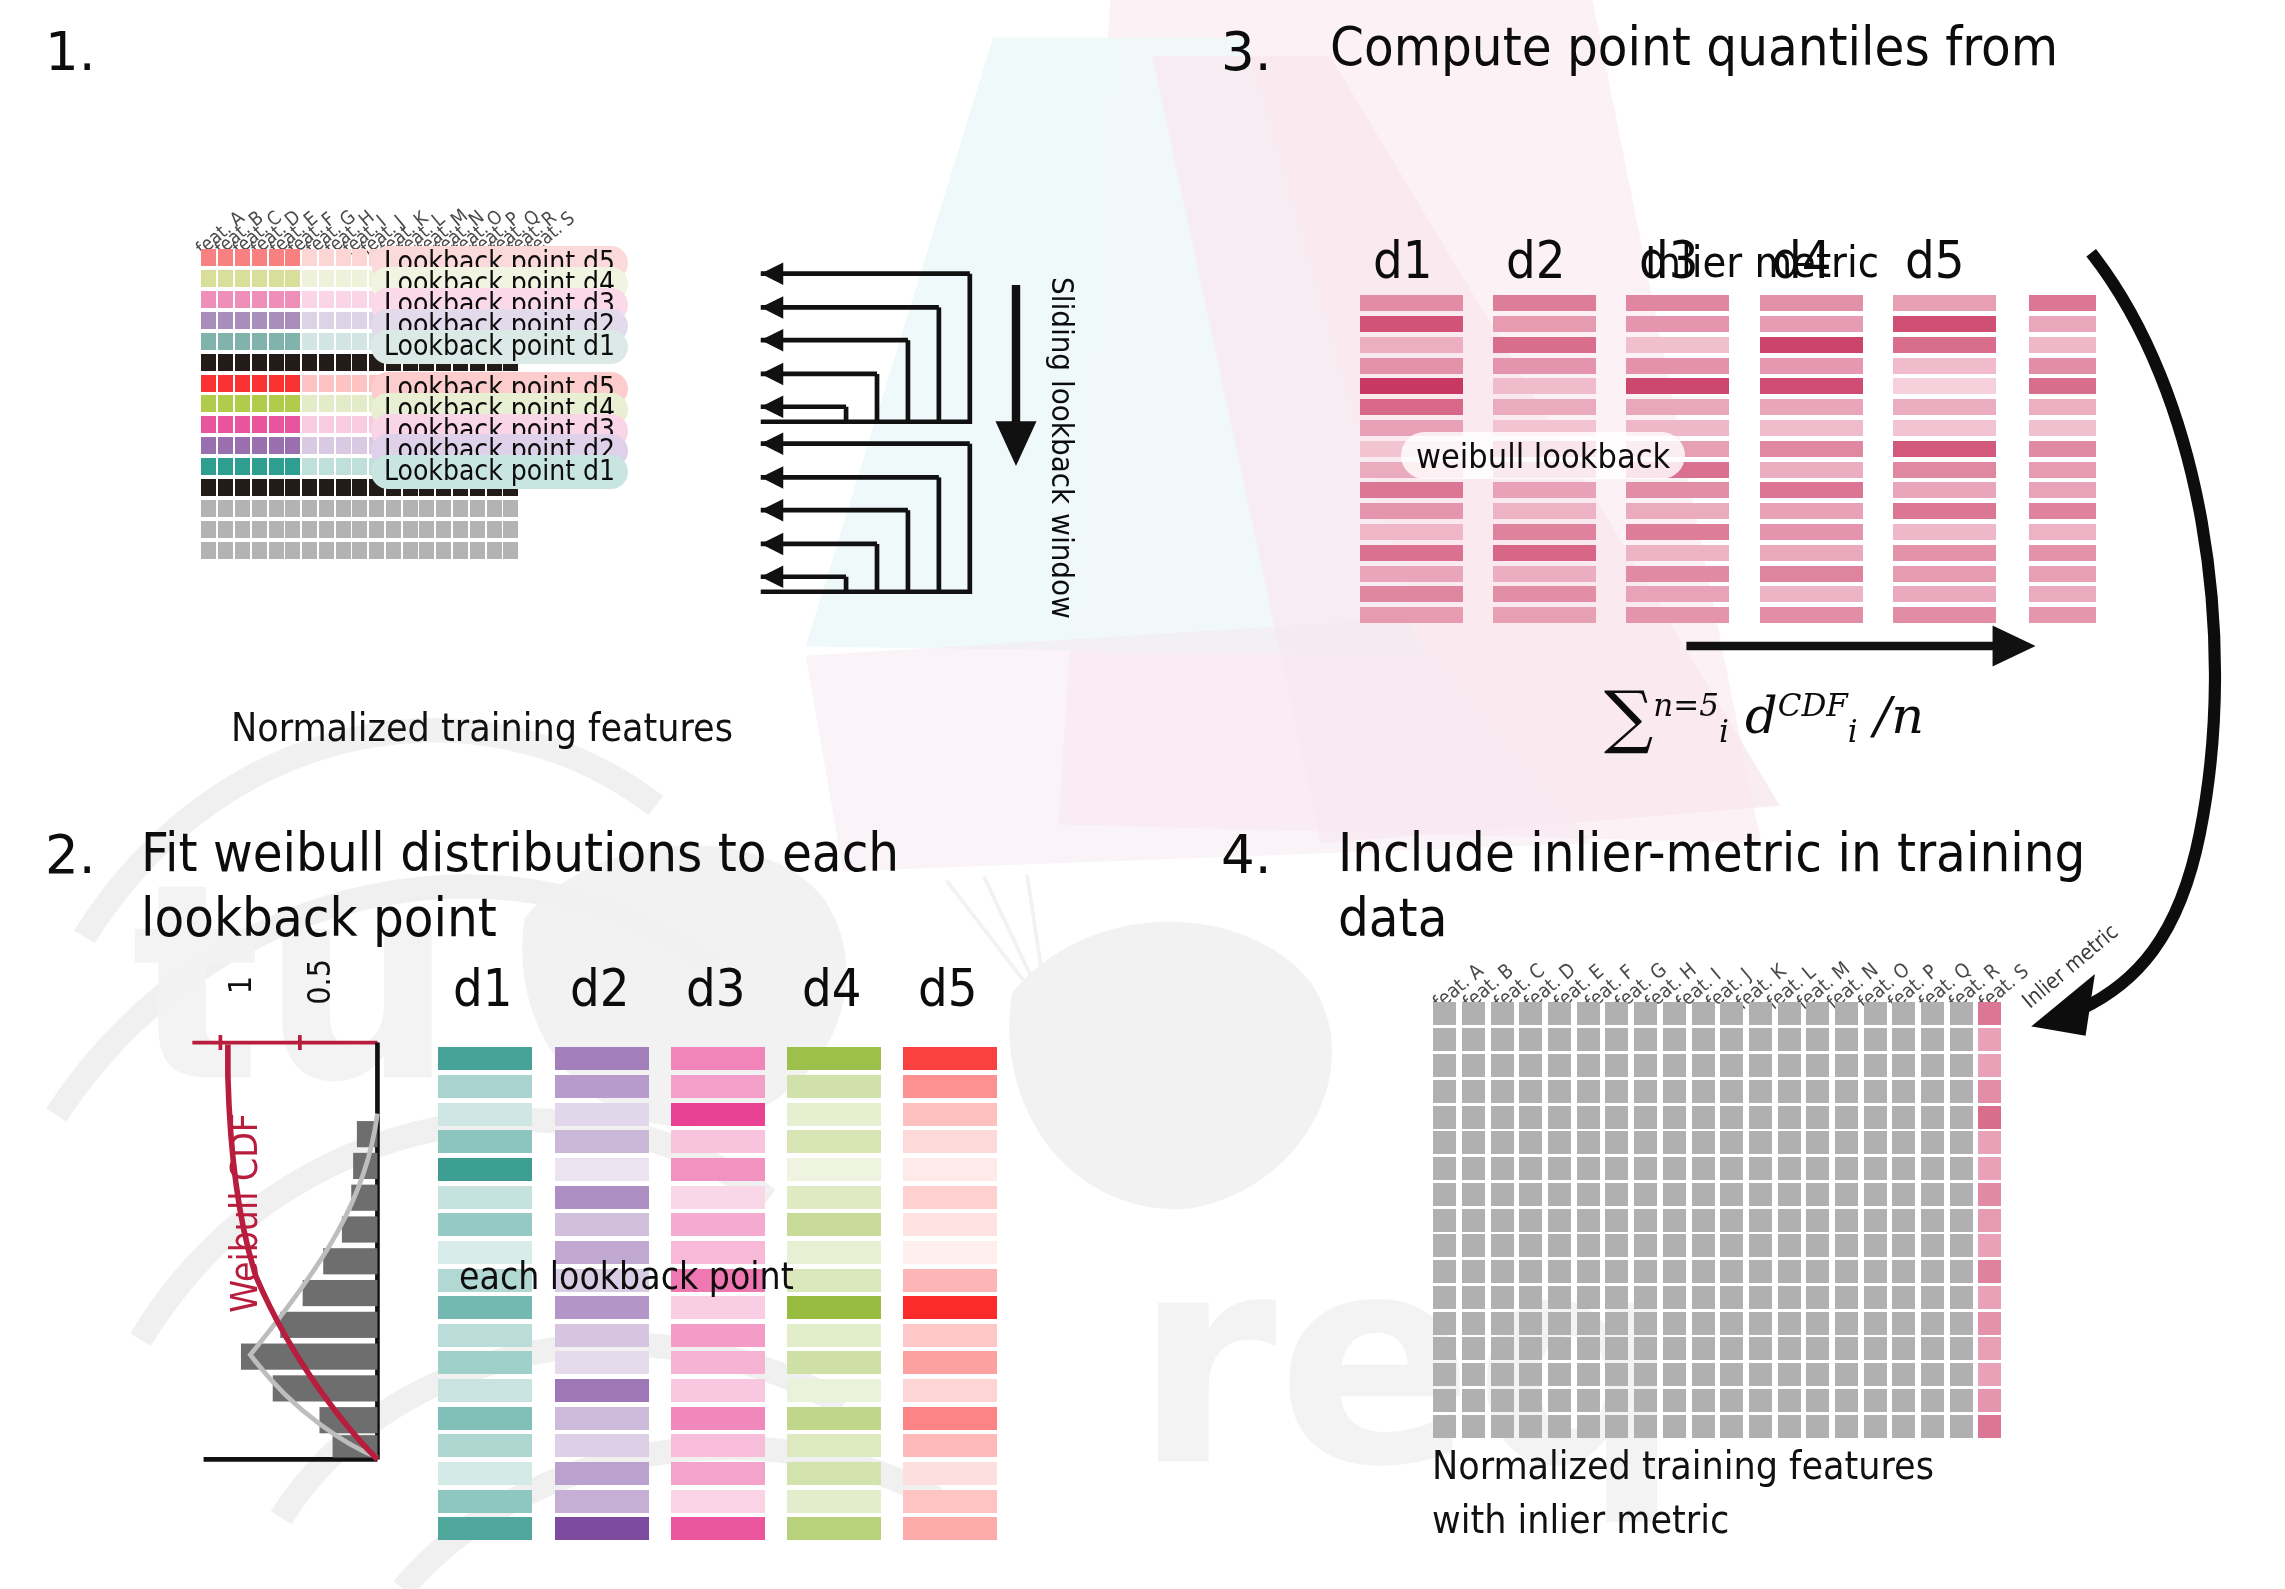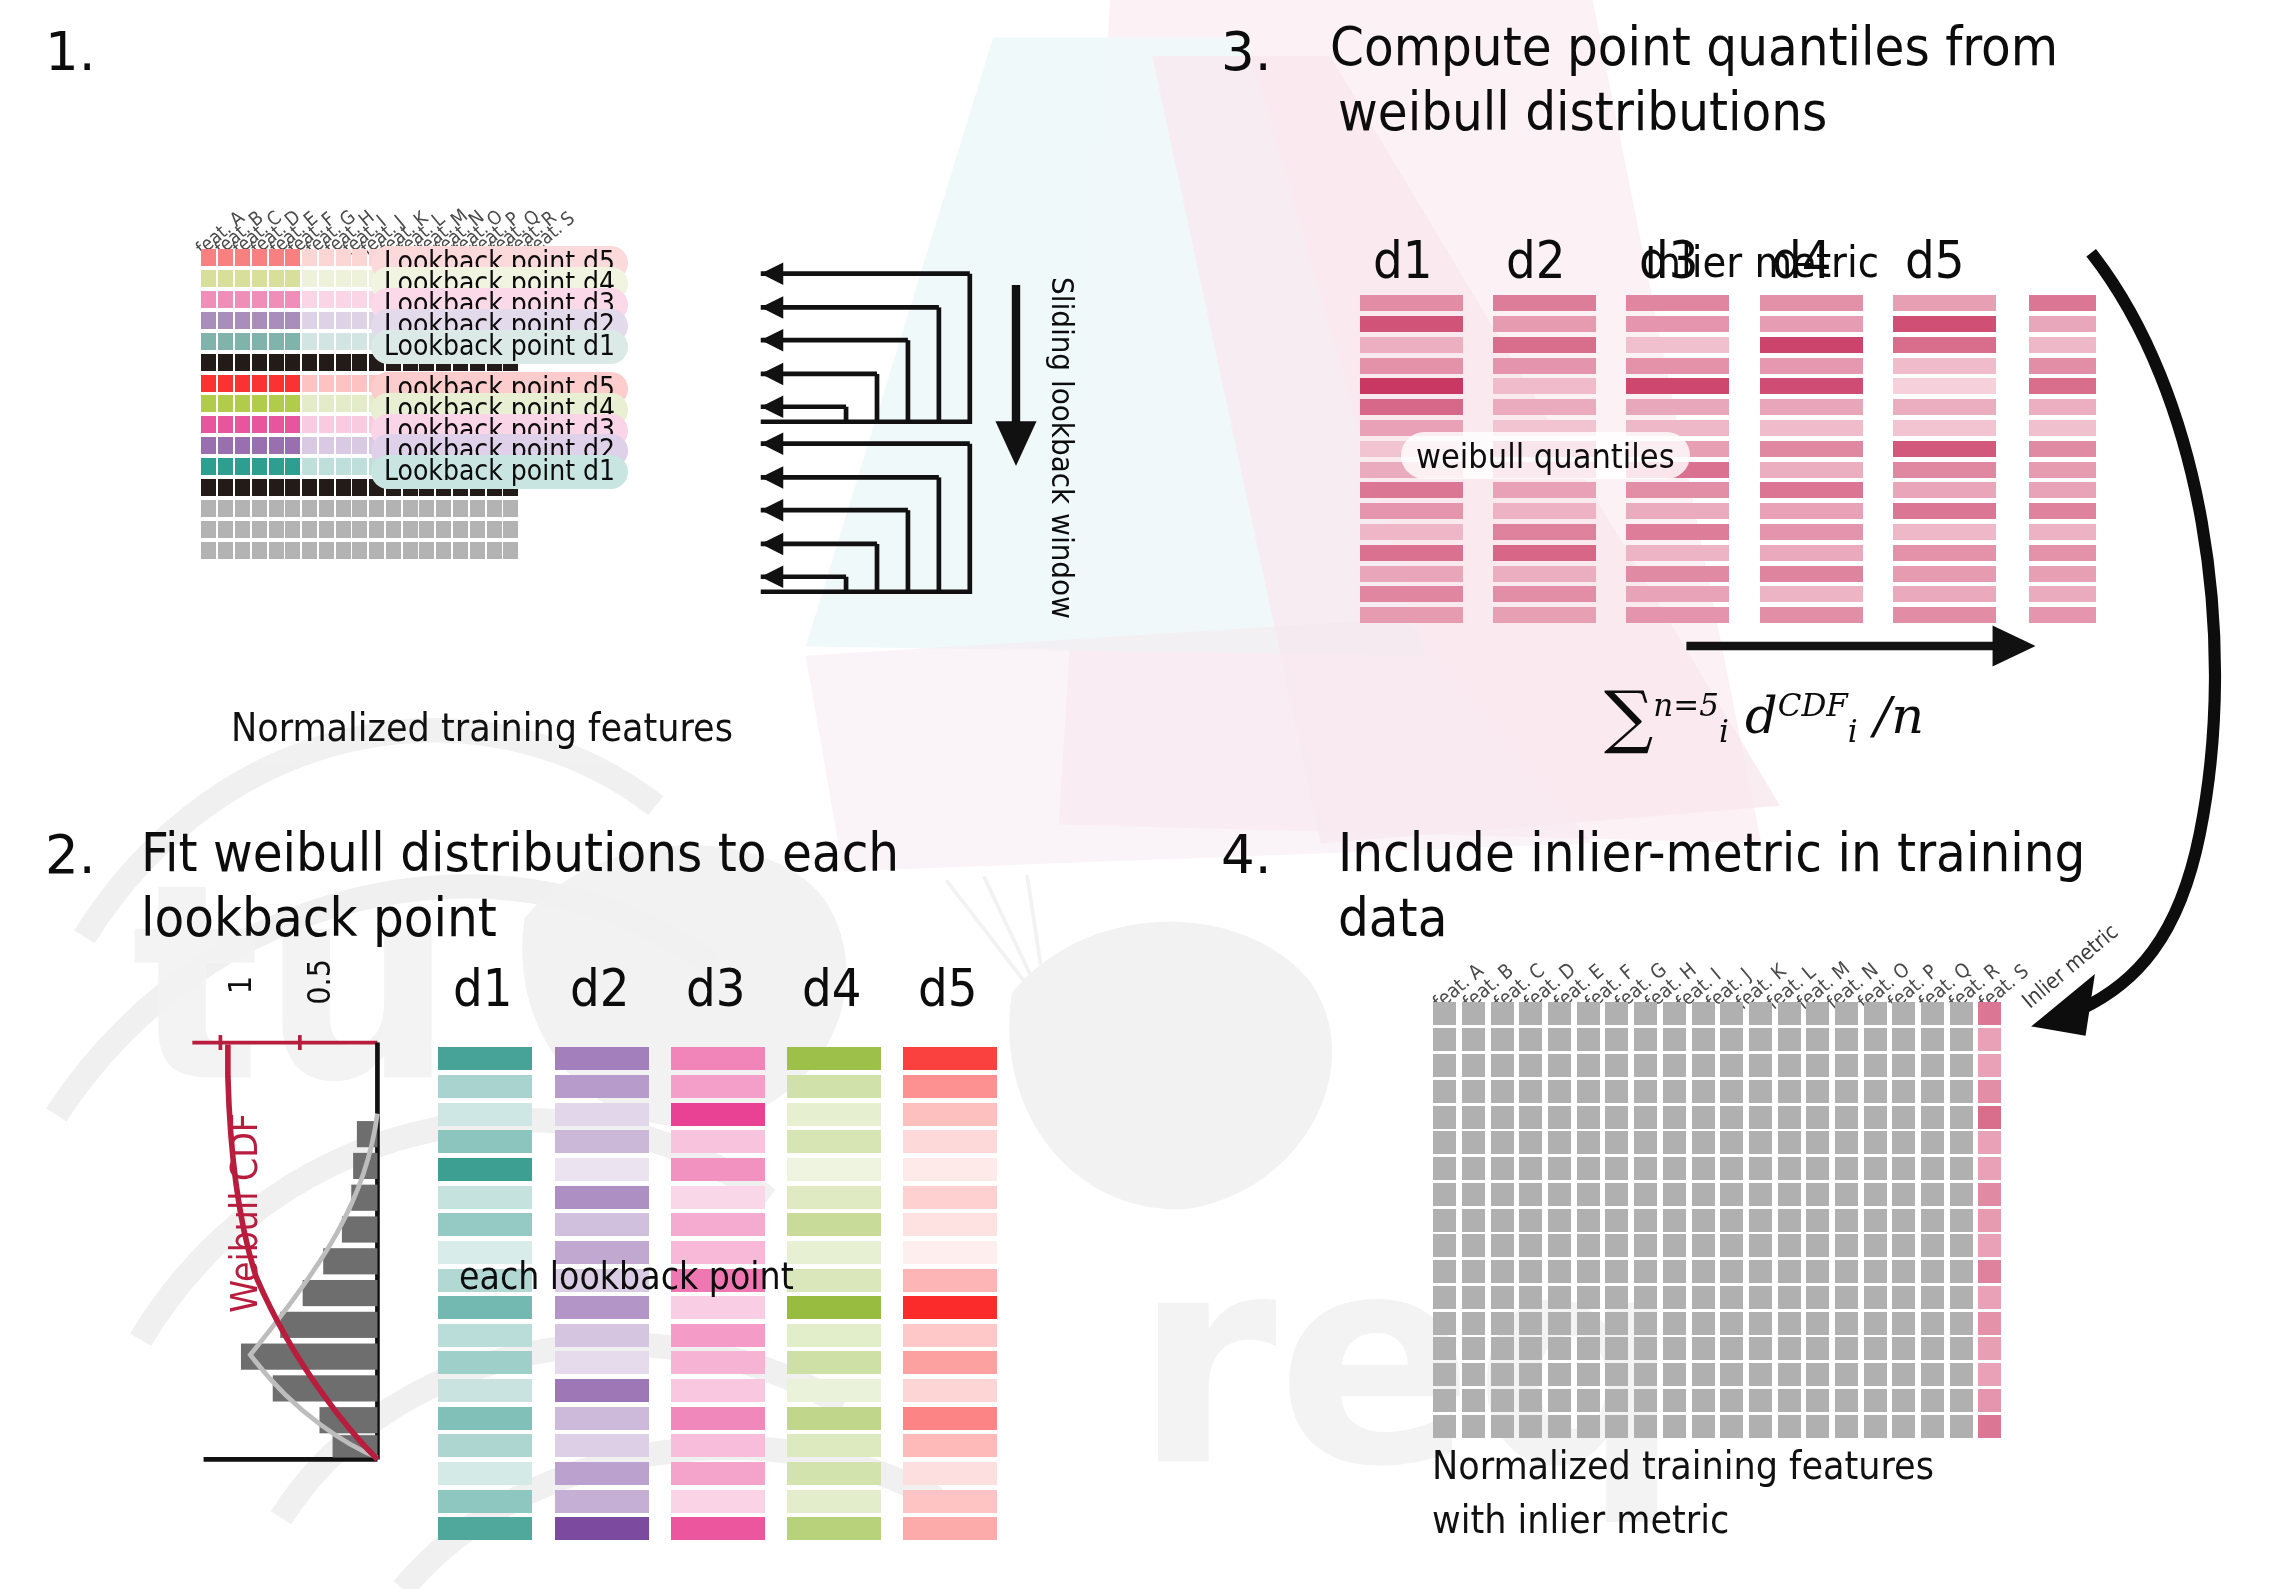--- a/index.html
+++ b/index.html
@@ -527,21 +527,20 @@
   <svg style="position:absolute;left:988px;top:281px;width:56px;height:187px;" viewBox="0 0 60 200">
     <line x1="30" y1="4" x2="30" y2="160" stroke="#111" stroke-width="9"></line>
     <polygon points="30,198 8,150 52,150" fill="#111"></polygon>
   </svg>
   <div class="vlabel" style="left:1047px;top:277px;">Sliding lookback window</div>
 
   <div class="caption" style="left:231px;top:705px;">Normalized training features</div>
 
   <div class="step-num" style="left:1221px;top:20.6px;">3.</div>
   <div class="step-title" style="left:1330px;top:17px;">Compute point quantiles from</div>
-  <div class="step-title" style="left:1338px;top:82px;">weibull distributions</div>
 
   <div id="p3-collabels">
       <div class="dlabel" style="left:1373px;top:230px;">d1</div>
       <div class="dlabel" style="left:1506px;top:230px;">d2</div>
       <div class="dlabel" style="left:1639px;top:230px;">d3</div>
       <div class="dlabel" style="left:1772px;top:230px;">d4</div>
       <div class="dlabel" style="left:1905px;top:230px;">d5</div>
     </div>
   <div id="p3-grid">
       <div class="cell" style="left:1360px;top:295px;width:103px;height:16.4px;background:#e28ca5;"></div>
@@ -639,21 +638,21 @@
       <div class="cell" style="left:2029px;top:503px;width:67px;height:16.4px;background:#df829d;"></div>
       <div class="cell" style="left:2029px;top:524px;width:67px;height:16.4px;background:#edb2c3;"></div>
       <div class="cell" style="left:2029px;top:545px;width:67px;height:16.4px;background:#e392aa;"></div>
       <div class="cell" style="left:2029px;top:566px;width:67px;height:16.4px;background:#e79fb4;"></div>
       <div class="cell" style="left:2029px;top:586px;width:67px;height:16.4px;background:#ebabbe;"></div>
       <div class="cell" style="left:2029px;top:607px;width:67px;height:16.4px;background:#e596ae;"></div>
     </div>
 
   <div class="dlabel small" style="left:1645px;top:237px;">Inlier metric</div>
 
-  <div class="overlaylabel" style="left:1401px;top:432px;background:rgba(255,255,255,0.82);padding:3.7px 15px;border-radius:28px;">weibull quantiles</div>
+  <div class="overlaylabel" style="left:1401px;top:432px;background:rgba(255,255,255,0.82);padding:3.7px 15px;border-radius:28px;">weibull lookback</div>
 
   <svg style="position:absolute;left:1682px;top:618px;width:356px;height:56px;" viewBox="0 0 380 60">
     <line x1="4" y1="30" x2="340" y2="30" stroke="#111" stroke-width="9"></line>
     <polygon points="378,30 332,8 332,52" fill="#111"></polygon>
   </svg>
 
   <div class="formula" style="left:1604px;top:676px;">
     <span class="sum">∑</span><sup>n=5</sup><sub>i</sub>&nbsp;<i>d</i><sup>CDF</sup><sub>i</sub>&nbsp;<i>/n</i>
   </div>
 

